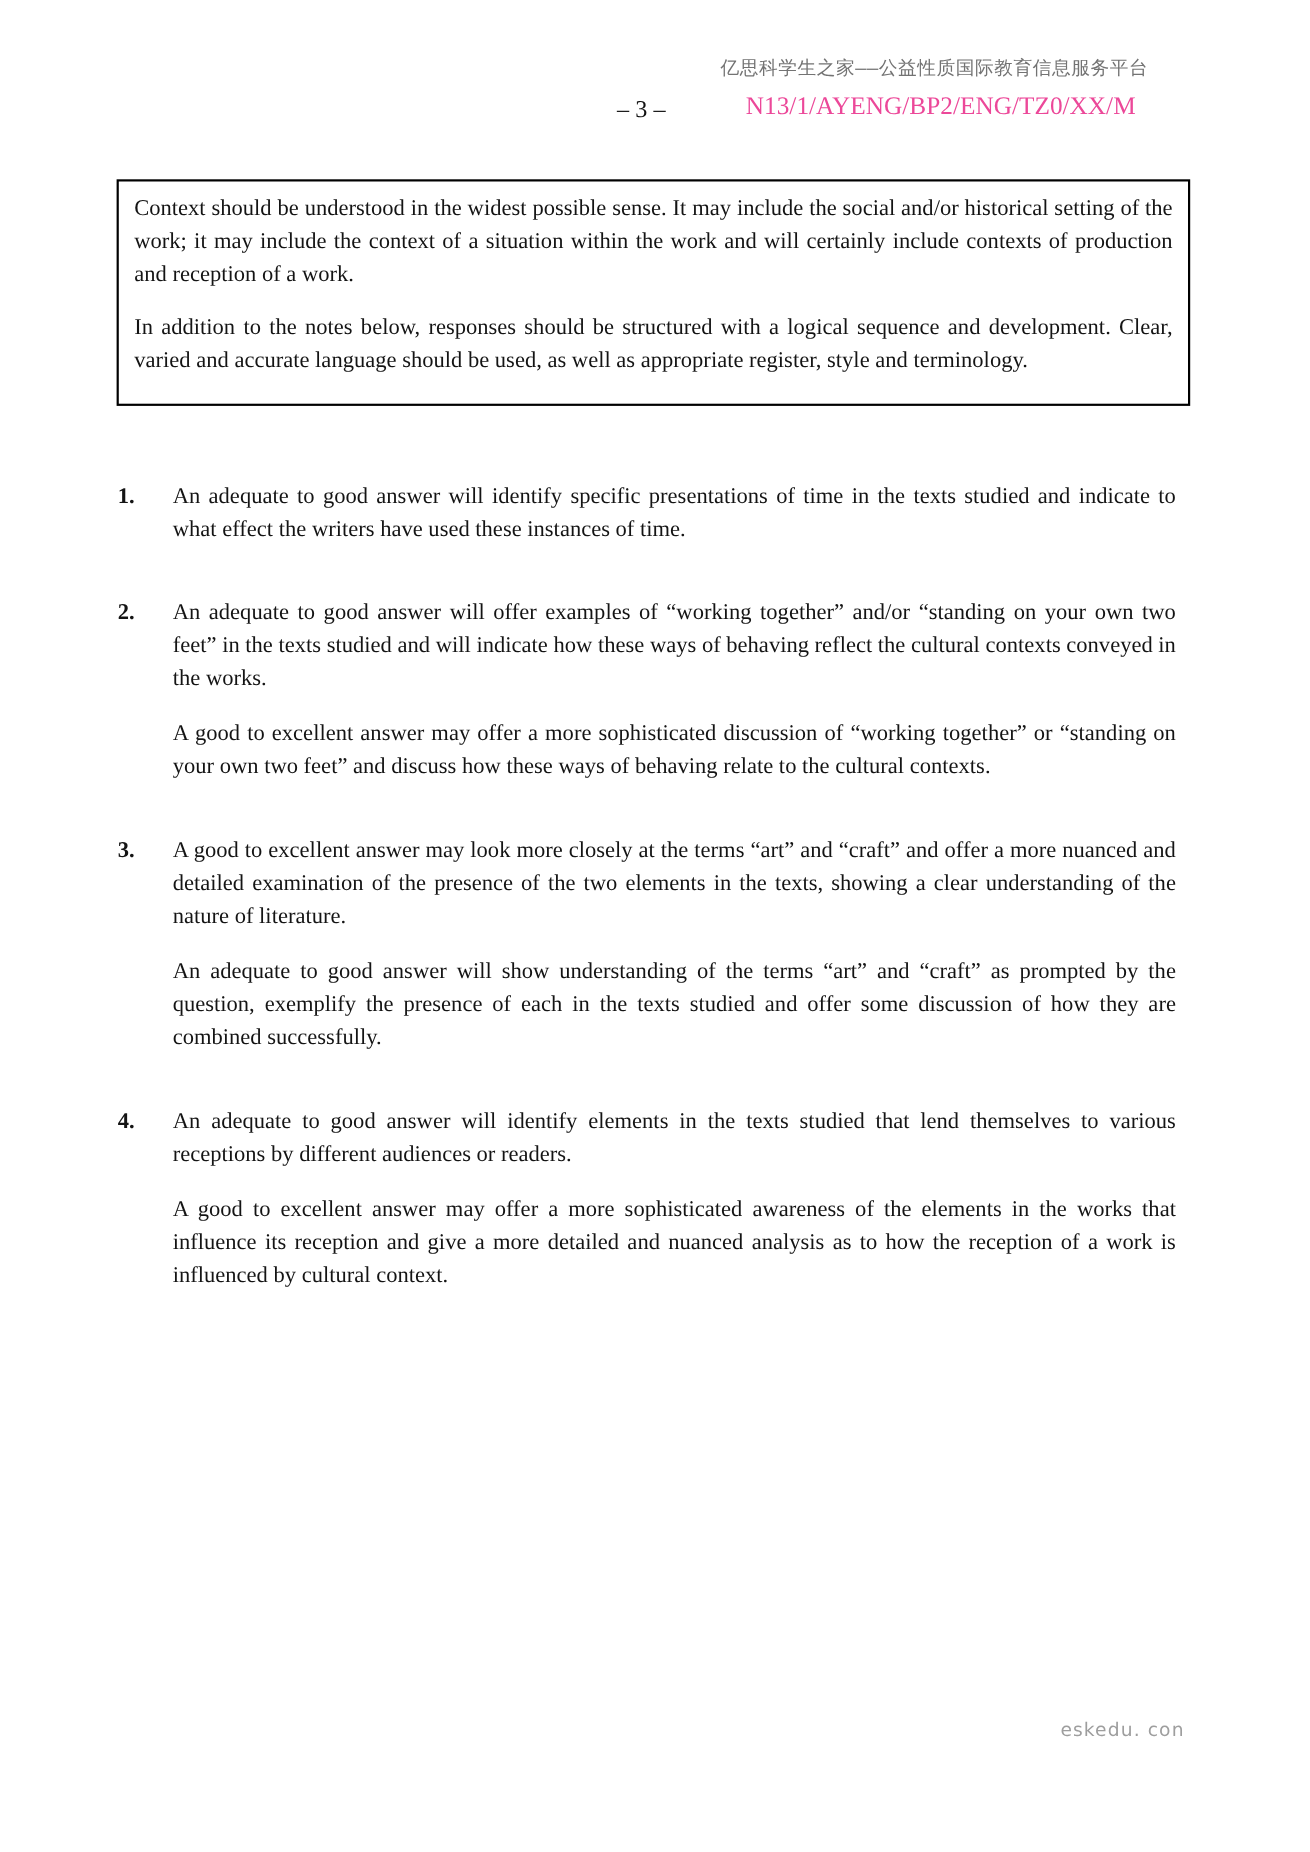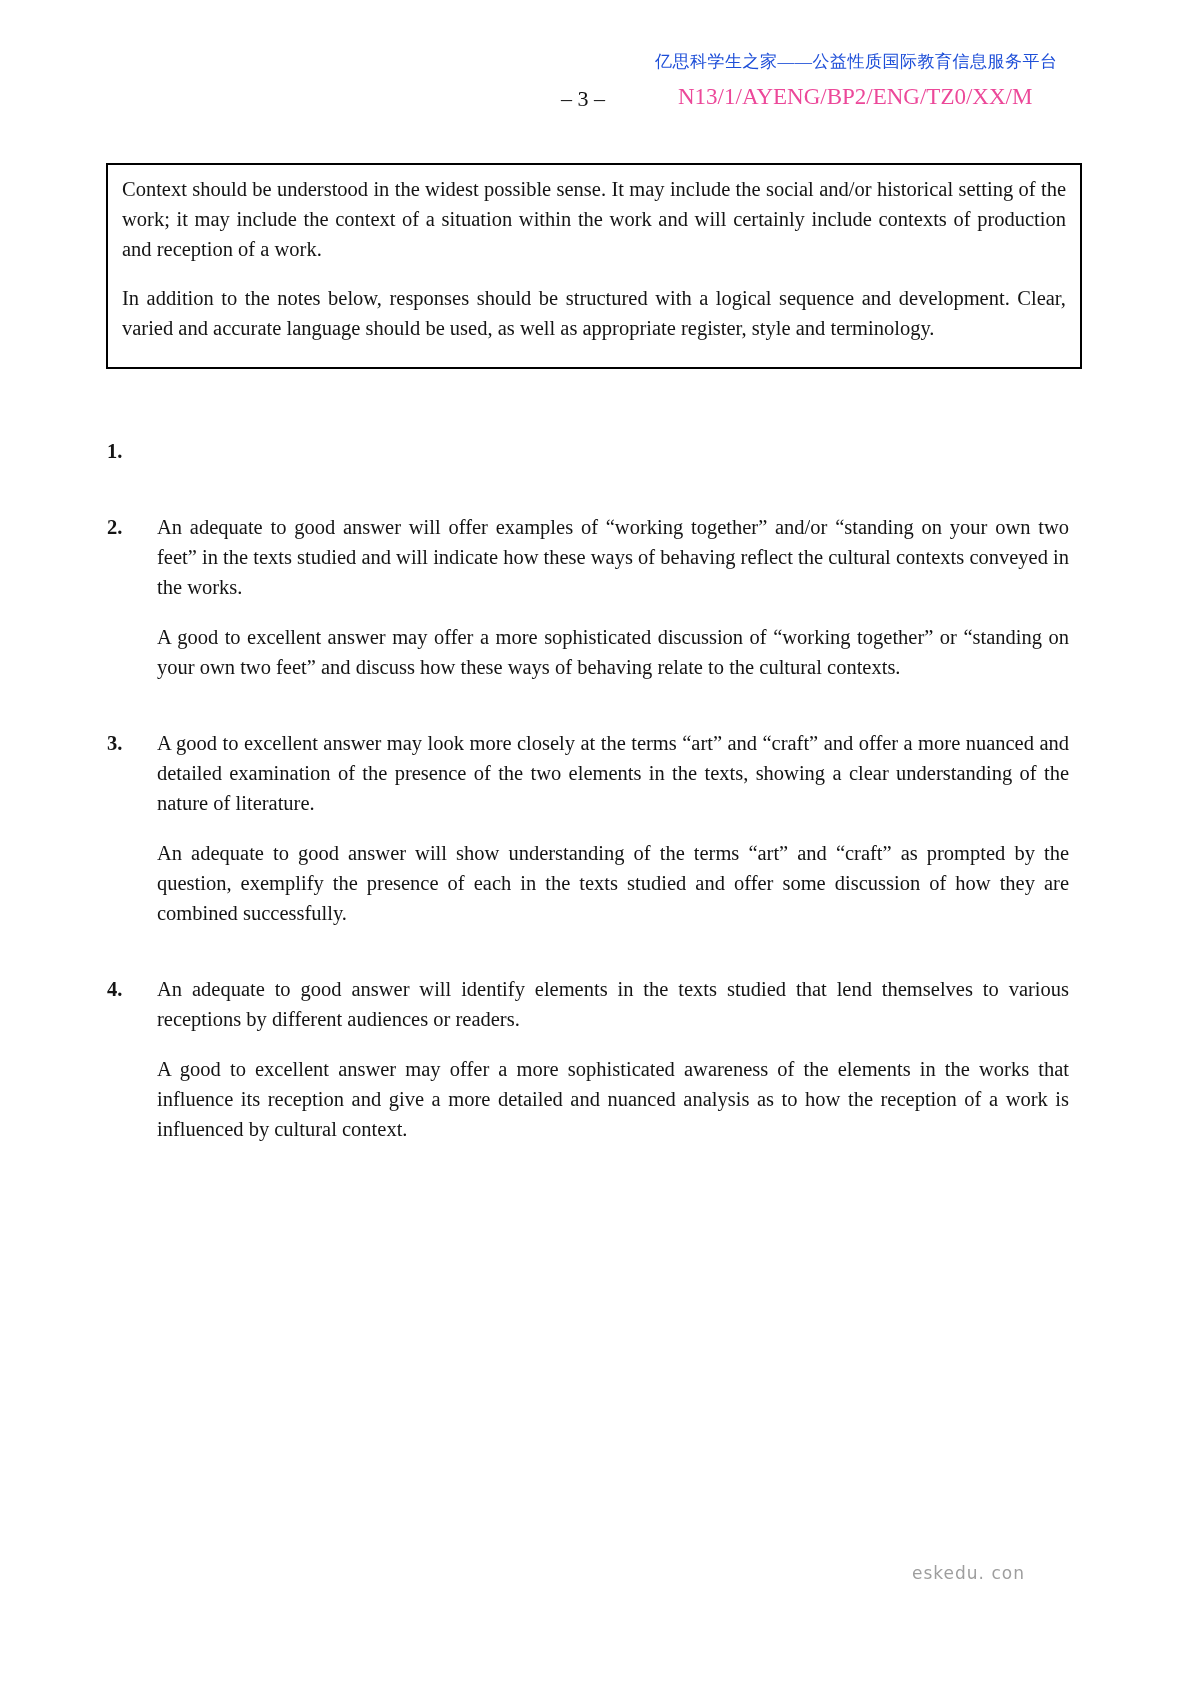--- a/index.html
+++ b/index.html
@@ -9,23 +9,23 @@
     height: 1684px;
     background: #ffffff;
     font-family: "Liberation Serif", "DejaVu Serif", serif;
     color: #141414;
     overflow: hidden;
   }
   .cn-header {
     position: absolute;
     left: 655px;
     top: 50px;
-    font-family: Liberation Serif, serif;
+    font-family: Liberation Mono, monospace;
     font-size: 17px;
-    color: #1d4ed8;
+    color: #737373;
     letter-spacing: 0.5px;
     white-space: nowrap;
   }
   .page-number {
     position: absolute;
     left: 561px;
     top: 86px;
     font-size: 22px;
     color: #111111;
     white-space: nowrap;
@@ -75,21 +75,21 @@
   .note .note-body { flex: 1 1 auto; width: 910px; }
   .note .note-body p {
     margin: 0 0 20px 0;
     font-size: 20.5px;
     line-height: 30px;
     text-align: justify;
   }
   .note .note-body p:last-child { margin-bottom: 0; }
   .footer-mark {
     position: absolute;
-    left: 912px;
+    left: 964px;
     top: 1563px;
     font-family: "DejaVu Sans", "Liberation Sans", sans-serif;
     font-size: 17px;
     color: #9e9e9e;
     letter-spacing: 1px;
     white-space: nowrap;
   }
 </style>
 </head>
 <body>
@@ -105,20 +105,21 @@
   <div class="box">
     <p>Context should be understood in the widest possible sense.  It may include the social and/or historical setting of the work; it may include the context of a situation within the work and will certainly include contexts of production and reception of a work.</p>
     <p>In addition to the notes below, responses should be structured with a logical sequence and development.  Clear, varied and accurate language should be used, as well as appropriate register, style and terminology.</p>
   </div>
 
   <div class="notes">
 
     <div class="note">
       <div class="num">1.</div>
       <div class="note-body">
+        <p>An adequate to good answer will identify specific presentations of time in the texts studied and indicate to what effect the writers have used these instances of time.</p>
       </div>
     </div>
 
     <div class="note">
       <div class="num">2.</div>
       <div class="note-body">
         <p>An adequate to good answer will offer examples of “working together” and/or “standing on your own two feet” in the texts studied and will indicate how these ways of behaving reflect the cultural contexts conveyed in the works.</p>
         <p>A good to excellent answer may offer a more sophisticated discussion of “working together” or “standing on your own two feet” and discuss how these ways of behaving relate to the cultural contexts.</p>
       </div>
     </div>

